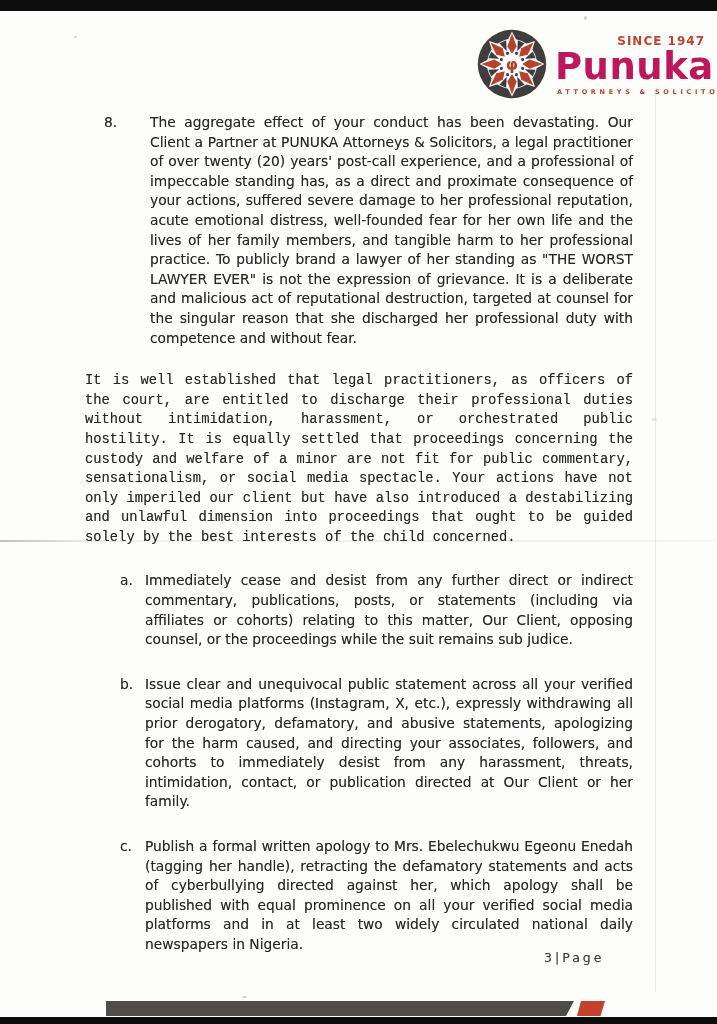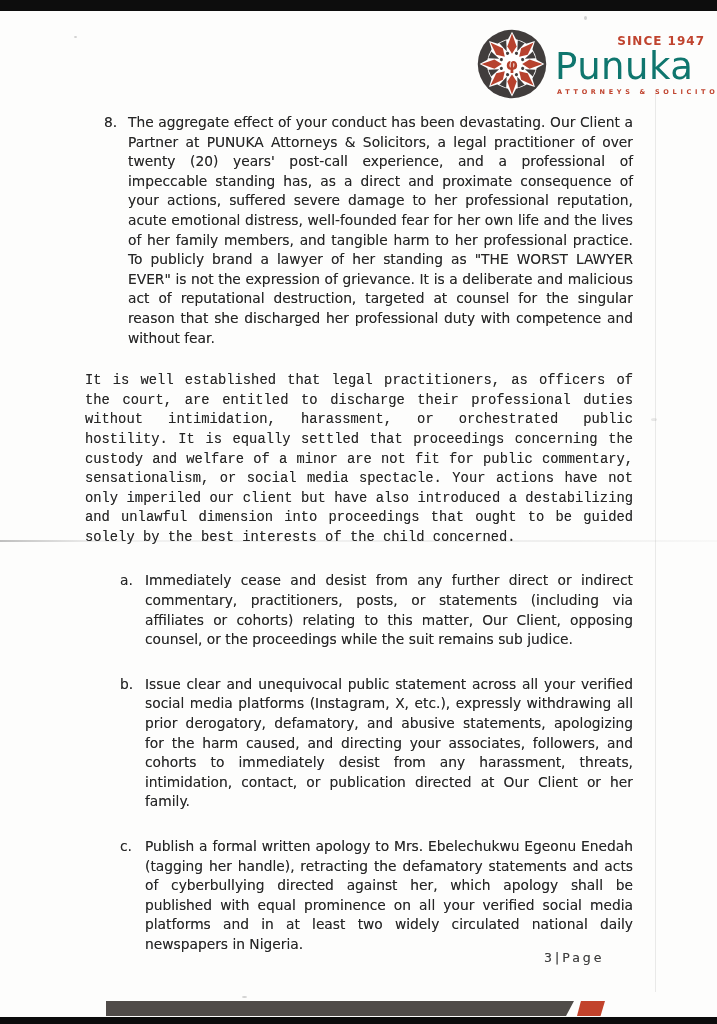--- a/index.html
+++ b/index.html
@@ -44,40 +44,40 @@
   .logo-group { position: absolute; left: 475px; top: 24px; width: 232px; height: 80px; }
   .logo-mark { position: absolute; left: 0; top: 3px; }
   .logo-text { position: absolute; left: 80px; top: 10px; width: 152px; }
   .logo-since {
     display: block; text-align: right;
     font-size: 12px; letter-spacing: 1px; color: #c0442f;
     font-weight: bold; padding-right: 2px;
   }
   .logo-brand {
     display: block;
-    font-size: 37px; line-height: 1.0; color: #0f766e;
-    letter-spacing: 0.5px; font-weight: 400;
+    font-size: 37px; line-height: 1.0; color: #be185d;
+    letter-spacing: 0.5px; font-weight: 700;
   }
   .logo-tagline {
     display: block; margin-top: 3px; padding-left: 2px;
     font-size: 6.5px; letter-spacing: 3.7px; color: #c0442f; font-weight: bold;
     white-space: nowrap;
   }
 
   
   .content {
     position: absolute; left: 85px; top: 113px; width: 548px;
     font-size: 13.8px; line-height: 19.6px;
     text-align: justify;
     color: #262626;
     text-shadow: 0 0 0.4px rgba(40,40,40,0.45);
   }
   .num-item { display: flex; margin-left: 19px; margin-bottom: 23px; }
   .num-item .marker { flex: 0 0 24px; text-align: left; }
-  .num-item .itext { flex: 1; text-align: justify; }
+  .num-item .itext { flex: 1; text-align: justify; margin-left: 22px; }
   .para { margin-bottom: 24px; font-family: Liberation Mono, monospace; }
   .demand-item { display: flex; margin-left: 35px; margin-bottom: 25px; }
   .demand-item .marker { flex: 0 0 25px; }
   .demand-item .itext { flex: 1; text-align: justify; }
   .bold { font-weight: bold; }
 
   
   .page-number {
     position: absolute; left: 544px; top: 950px;
     font-size: 12.5px; letter-spacing: 3px; color: #3d3d3d;
@@ -166,21 +166,21 @@
     <div class="num-item">
       <span class="marker">8.</span>
       <span class="itext">The aggregate effect of your conduct has been devastating. Our Client a Partner at PUNUKA Attorneys &amp; Solicitors, a legal practitioner of over twenty (20) years' post-call experience, and a professional of impeccable standing has, as a direct and proximate consequence of your actions, suffered severe damage to her professional reputation, acute emotional distress, well-founded fear for her own life and the lives of her family members, and tangible harm to her professional practice. To publicly brand a lawyer of her standing as "THE WORST LAWYER EVER" is not the expression of grievance. It is a deliberate and malicious act of reputational destruction, targeted at counsel for the singular reason that she discharged her professional duty with competence and without fear.</span>
     </div>
 
     <p class="para">It is well established that legal practitioners, as officers of the court, are entitled to discharge their professional duties without intimidation, harassment, or orchestrated public hostility. It is equally settled that proceedings concerning the custody and welfare of a minor are not fit for public commentary, sensationalism, or social media spectacle. Your actions have not only imperiled our client but have also introduced a destabilizing and unlawful dimension into proceedings that ought to be guided solely by the best interests of the child concerned.</p>
 
 
     <div class="demand-item">
       <span class="marker">a.</span>
-      <span class="itext">Immediately cease and desist from any further direct or indirect commentary, practitioners, posts, or statements (including via affiliates or cohorts) relating to this matter, Our Client, opposing counsel, or the proceedings while the suit remains sub judice.</span>
+      <span class="itext">Immediately cease and desist from any further direct or indirect commentary, publications, posts, or statements (including via affiliates or cohorts) relating to this matter, Our Client, opposing counsel, or the proceedings while the suit remains sub judice.</span>
     </div>
 
     <div class="demand-item">
       <span class="marker">b.</span>
       <span class="itext">Issue clear and unequivocal public statement across all your verified social media platforms (Instagram, X, etc.), expressly withdrawing all prior derogatory, defamatory, and abusive statements, apologizing for the harm caused, and directing your associates, followers, and cohorts to immediately desist from any harassment, threats, intimidation, contact, or publication directed at Our Client or her family.</span>
     </div>
 
     <div class="demand-item">
       <span class="marker">c.</span>
       <span class="itext">Publish a formal written apology to Mrs. Ebelechukwu Egeonu Enedah (tagging her handle), retracting the defamatory statements and acts of cyberbullying directed against her, which apology shall be published with equal prominence on all your verified social media platforms and in at least two widely circulated national daily newspapers in Nigeria.</span>

